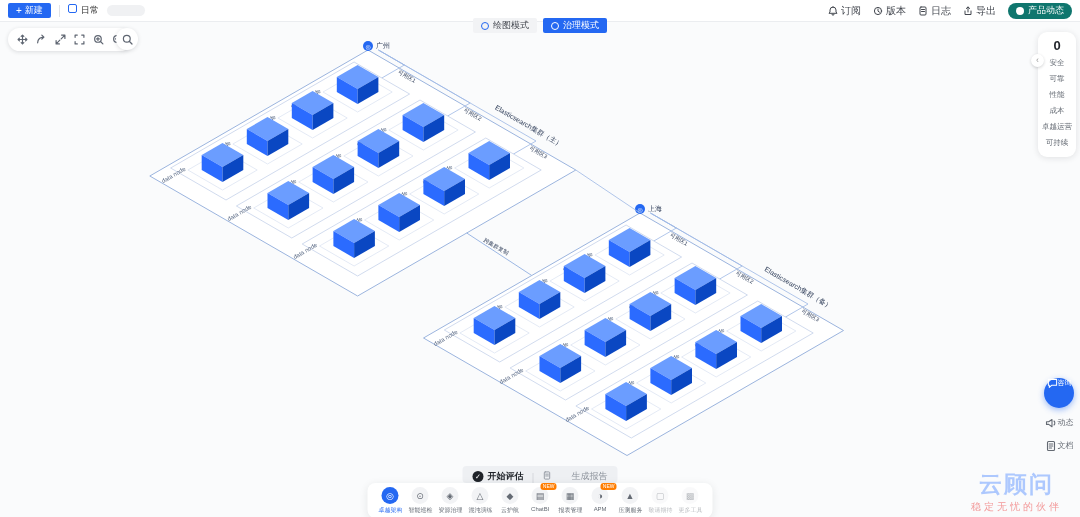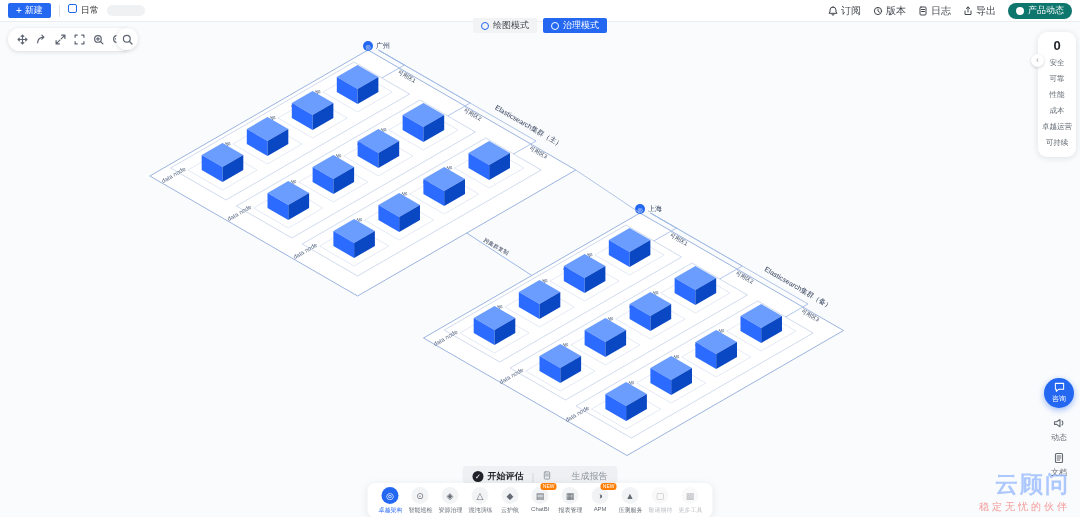--- a/index.html
+++ b/index.html
@@ -48,21 +48,21 @@
 
   .score-card{position:absolute;right:4px;top:10px;width:38px;background:#fff;border-radius:9px;
     box-shadow:0 1px 6px rgba(31,35,41,.12);padding:6px 1px;text-align:center}
   .score-handle{position:absolute;left:-7px;top:22px;width:13px;height:13px;background:#fff;border-radius:50%;
     box-shadow:0 1px 3px rgba(31,35,41,.2);font-size:9px;line-height:13px;color:#999;text-align:center;cursor:pointer}
   .score{font-size:13px;font-weight:bold;color:#1f2329;margin-bottom:2px}
   #dims{list-style:none}
   #dims li{font-size:7.5px;color:#646a73;padding:3px 0;cursor:pointer;white-space:nowrap}
 
   .side-actions{position:absolute;right:6px;top:356px;display:flex;flex-direction:column;align-items:center;gap:9px}
-  .fab{border:none;background:transparent;display:flex;flex-direction:column;gap:1px;
+  .fab{border:none;background:transparent;display:flex;flex-direction:row;gap:1px;
     font-size:8px;color:#646a73;cursor:pointer}
   .fab .fi svg{stroke:#646a73;fill:none;stroke-width:1.1;stroke-linecap:round;stroke-linejoin:round}
   .fab.primary{width:30px;height:30px;border-radius:50%;background:#2468f2;color:#fff;justify-content:center;
     gap:0;font-size:7px;box-shadow:0 2px 6px rgba(36,104,242,.45)}
   .fab.primary .fi svg{stroke:#fff}
 
   .assess-bar{position:absolute;left:50%;transform:translateX(-50%);top:444px;background:#eef0f3;
     border-radius:4px;height:17px;display:flex;align-items:flex-end;padding:0 10px;gap:9px}
   .assess-start{display:flex;align-items:center;gap:4px;font-size:9px;font-weight:bold;color:#1f2329;cursor:pointer}
   .assess-report{display:flex;align-items:center;gap:20px;font-size:9px;color:#8f959e;cursor:pointer}
@@ -75,21 +75,21 @@
   .dock-item{width:25px;display:flex;flex-direction:column;align-items:center;gap:1px;cursor:pointer;position:relative}
   .dock-ic{width:17px;height:17px;border-radius:50%;background:#f2f3f5;color:#646a73;font-size:9px;
     display:flex;align-items:center;justify-content:center;position:relative}
   .dock-item.active .dock-ic{background:#2468f2;color:#fff}
   .dock-label{font-size:7px;color:#646a73;white-space:nowrap;transform:scale(.85)}
   .dock-item.active .dock-label{color:#2468f2}
   .dock-item.disabled{opacity:.45;cursor:default}
   .dock-badge{position:absolute;top:-4px;right:-8px;background:#ff7d00;color:#fff;font-size:5px;
     padding:0 2px;border-radius:3px;line-height:7px}
 
-  .watermark{position:absolute;right:10px;bottom:3px;text-align:right;pointer-events:none}
+  .watermark{position:absolute;right:18px;bottom:3px;text-align:center;pointer-events:none}
   .wm-title{font-size:23px;font-weight:bold;color:rgba(122,166,255,.6);letter-spacing:2px}
   .wm-sub{font-size:10px;color:rgba(240,110,110,.7);letter-spacing:3px}
 </style>
 </head>
 <body>
 
 <div class="app">
 
   <header>
     <div class="h-left">

